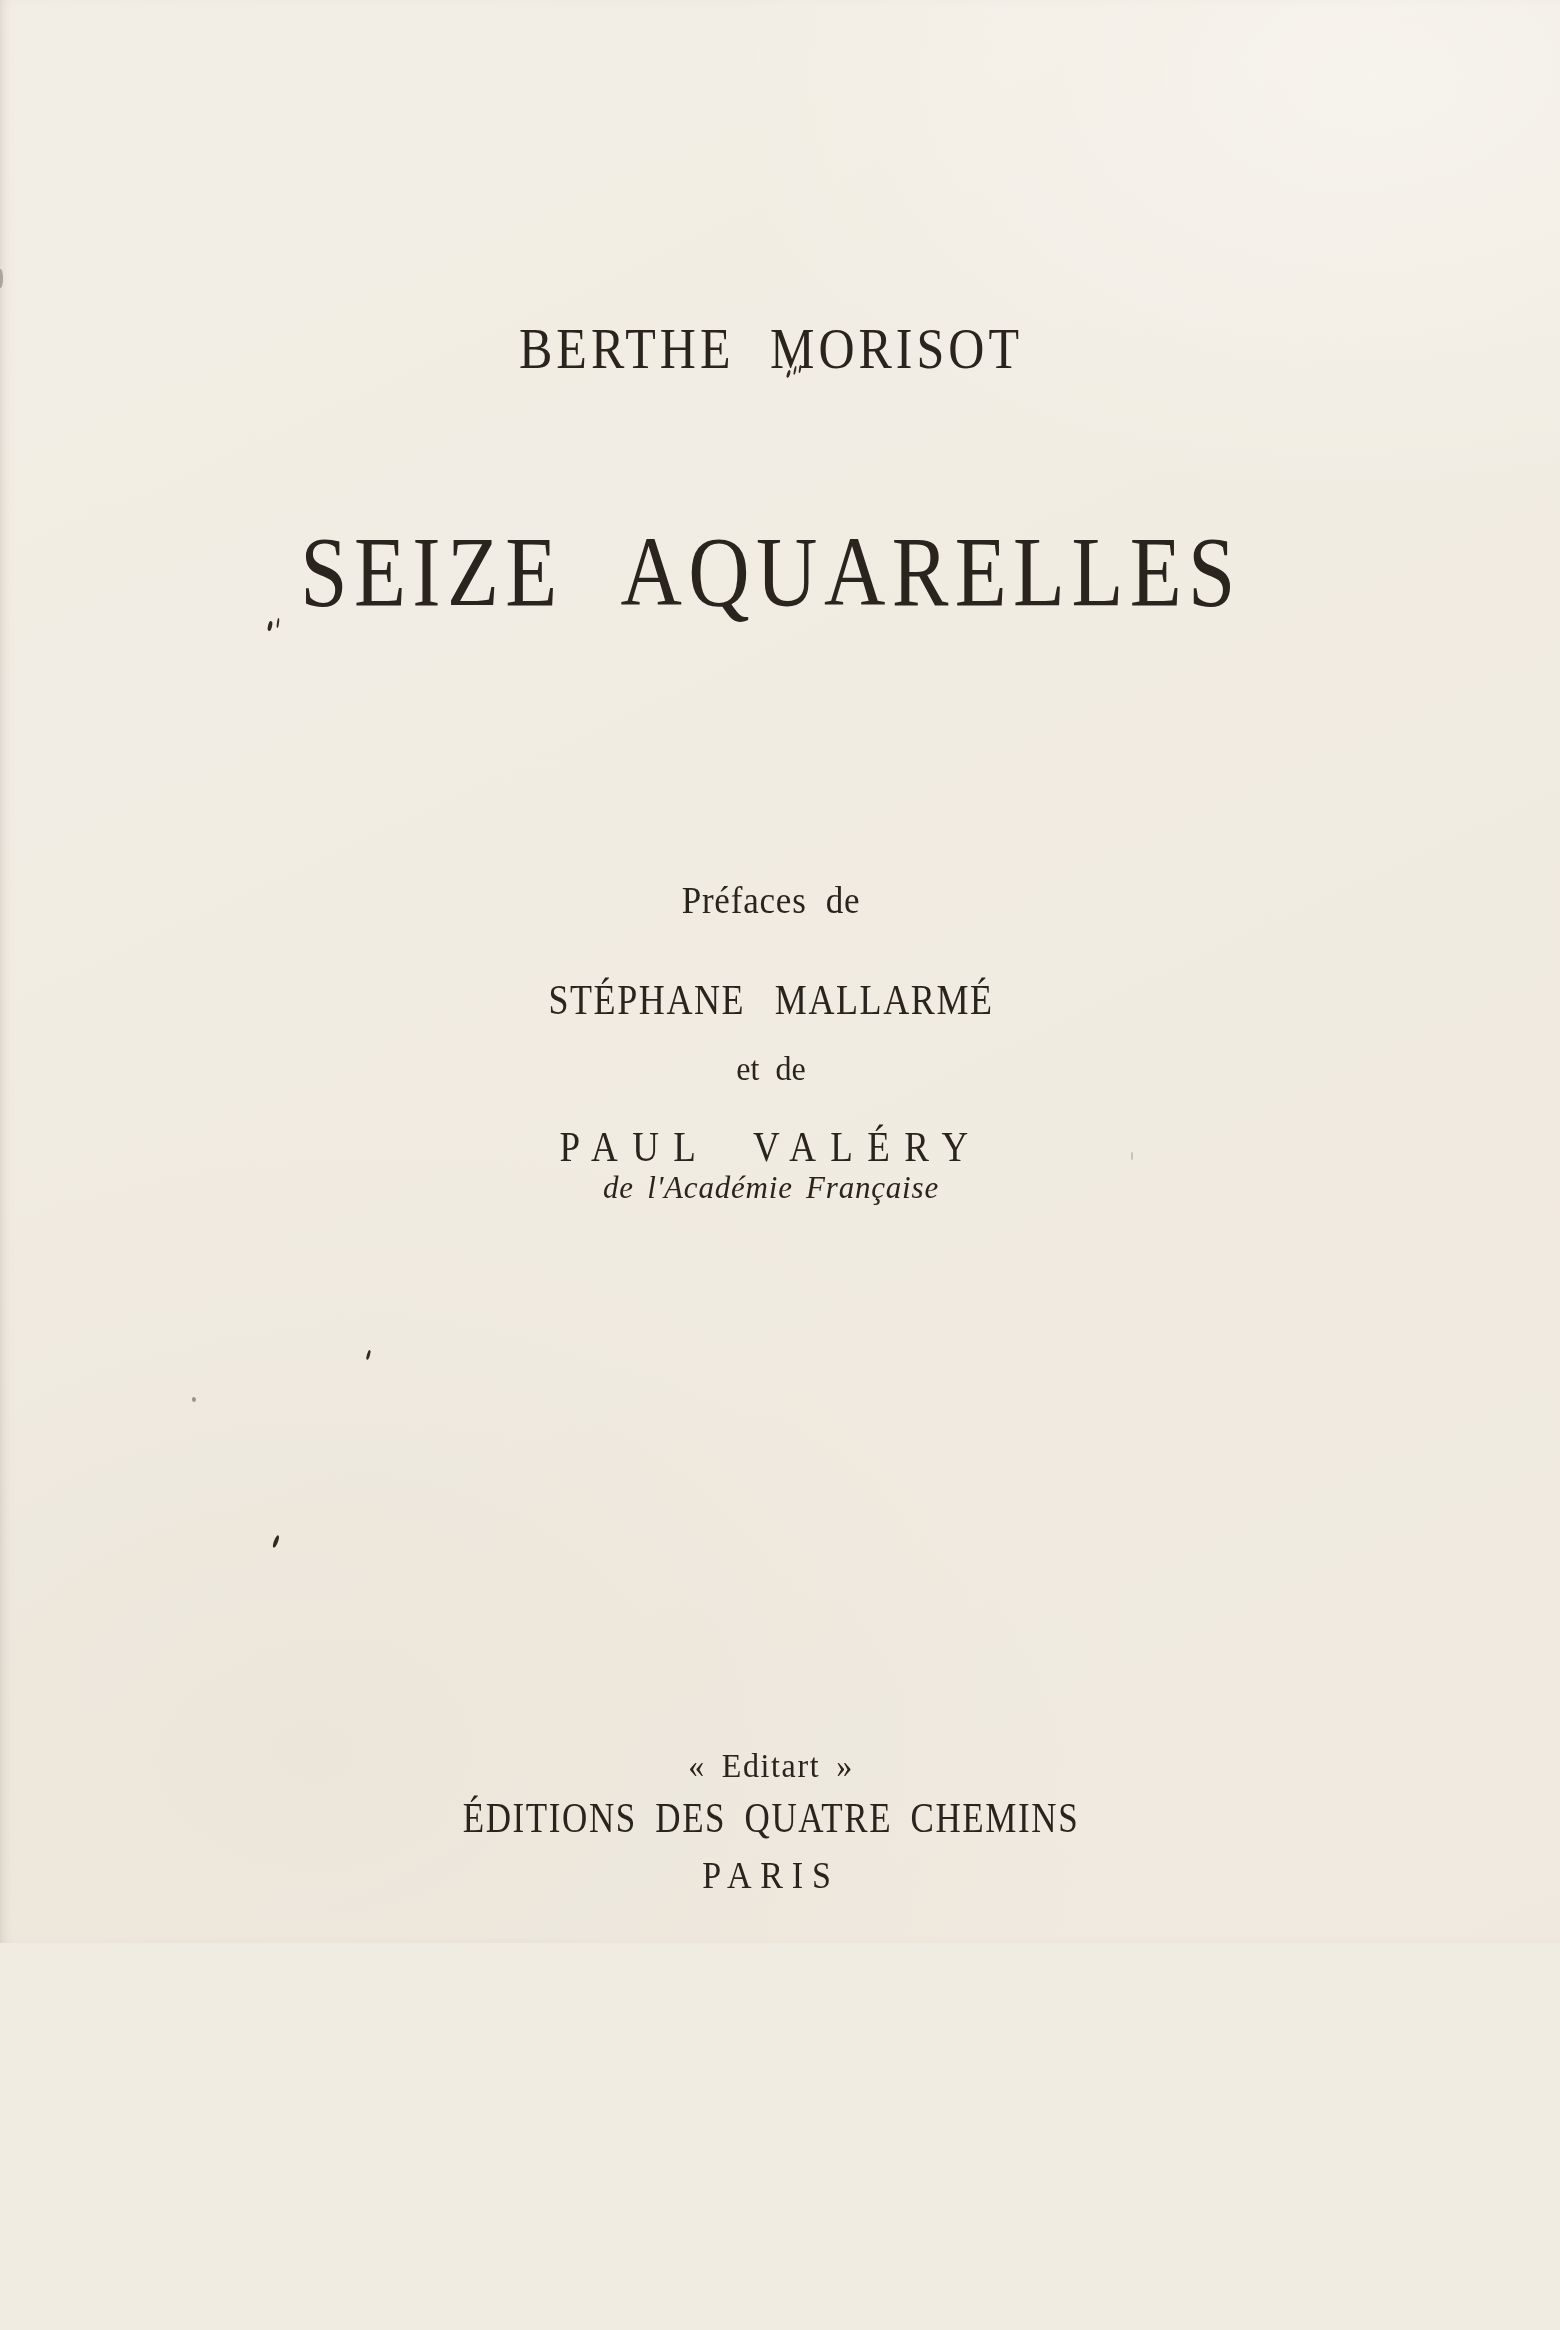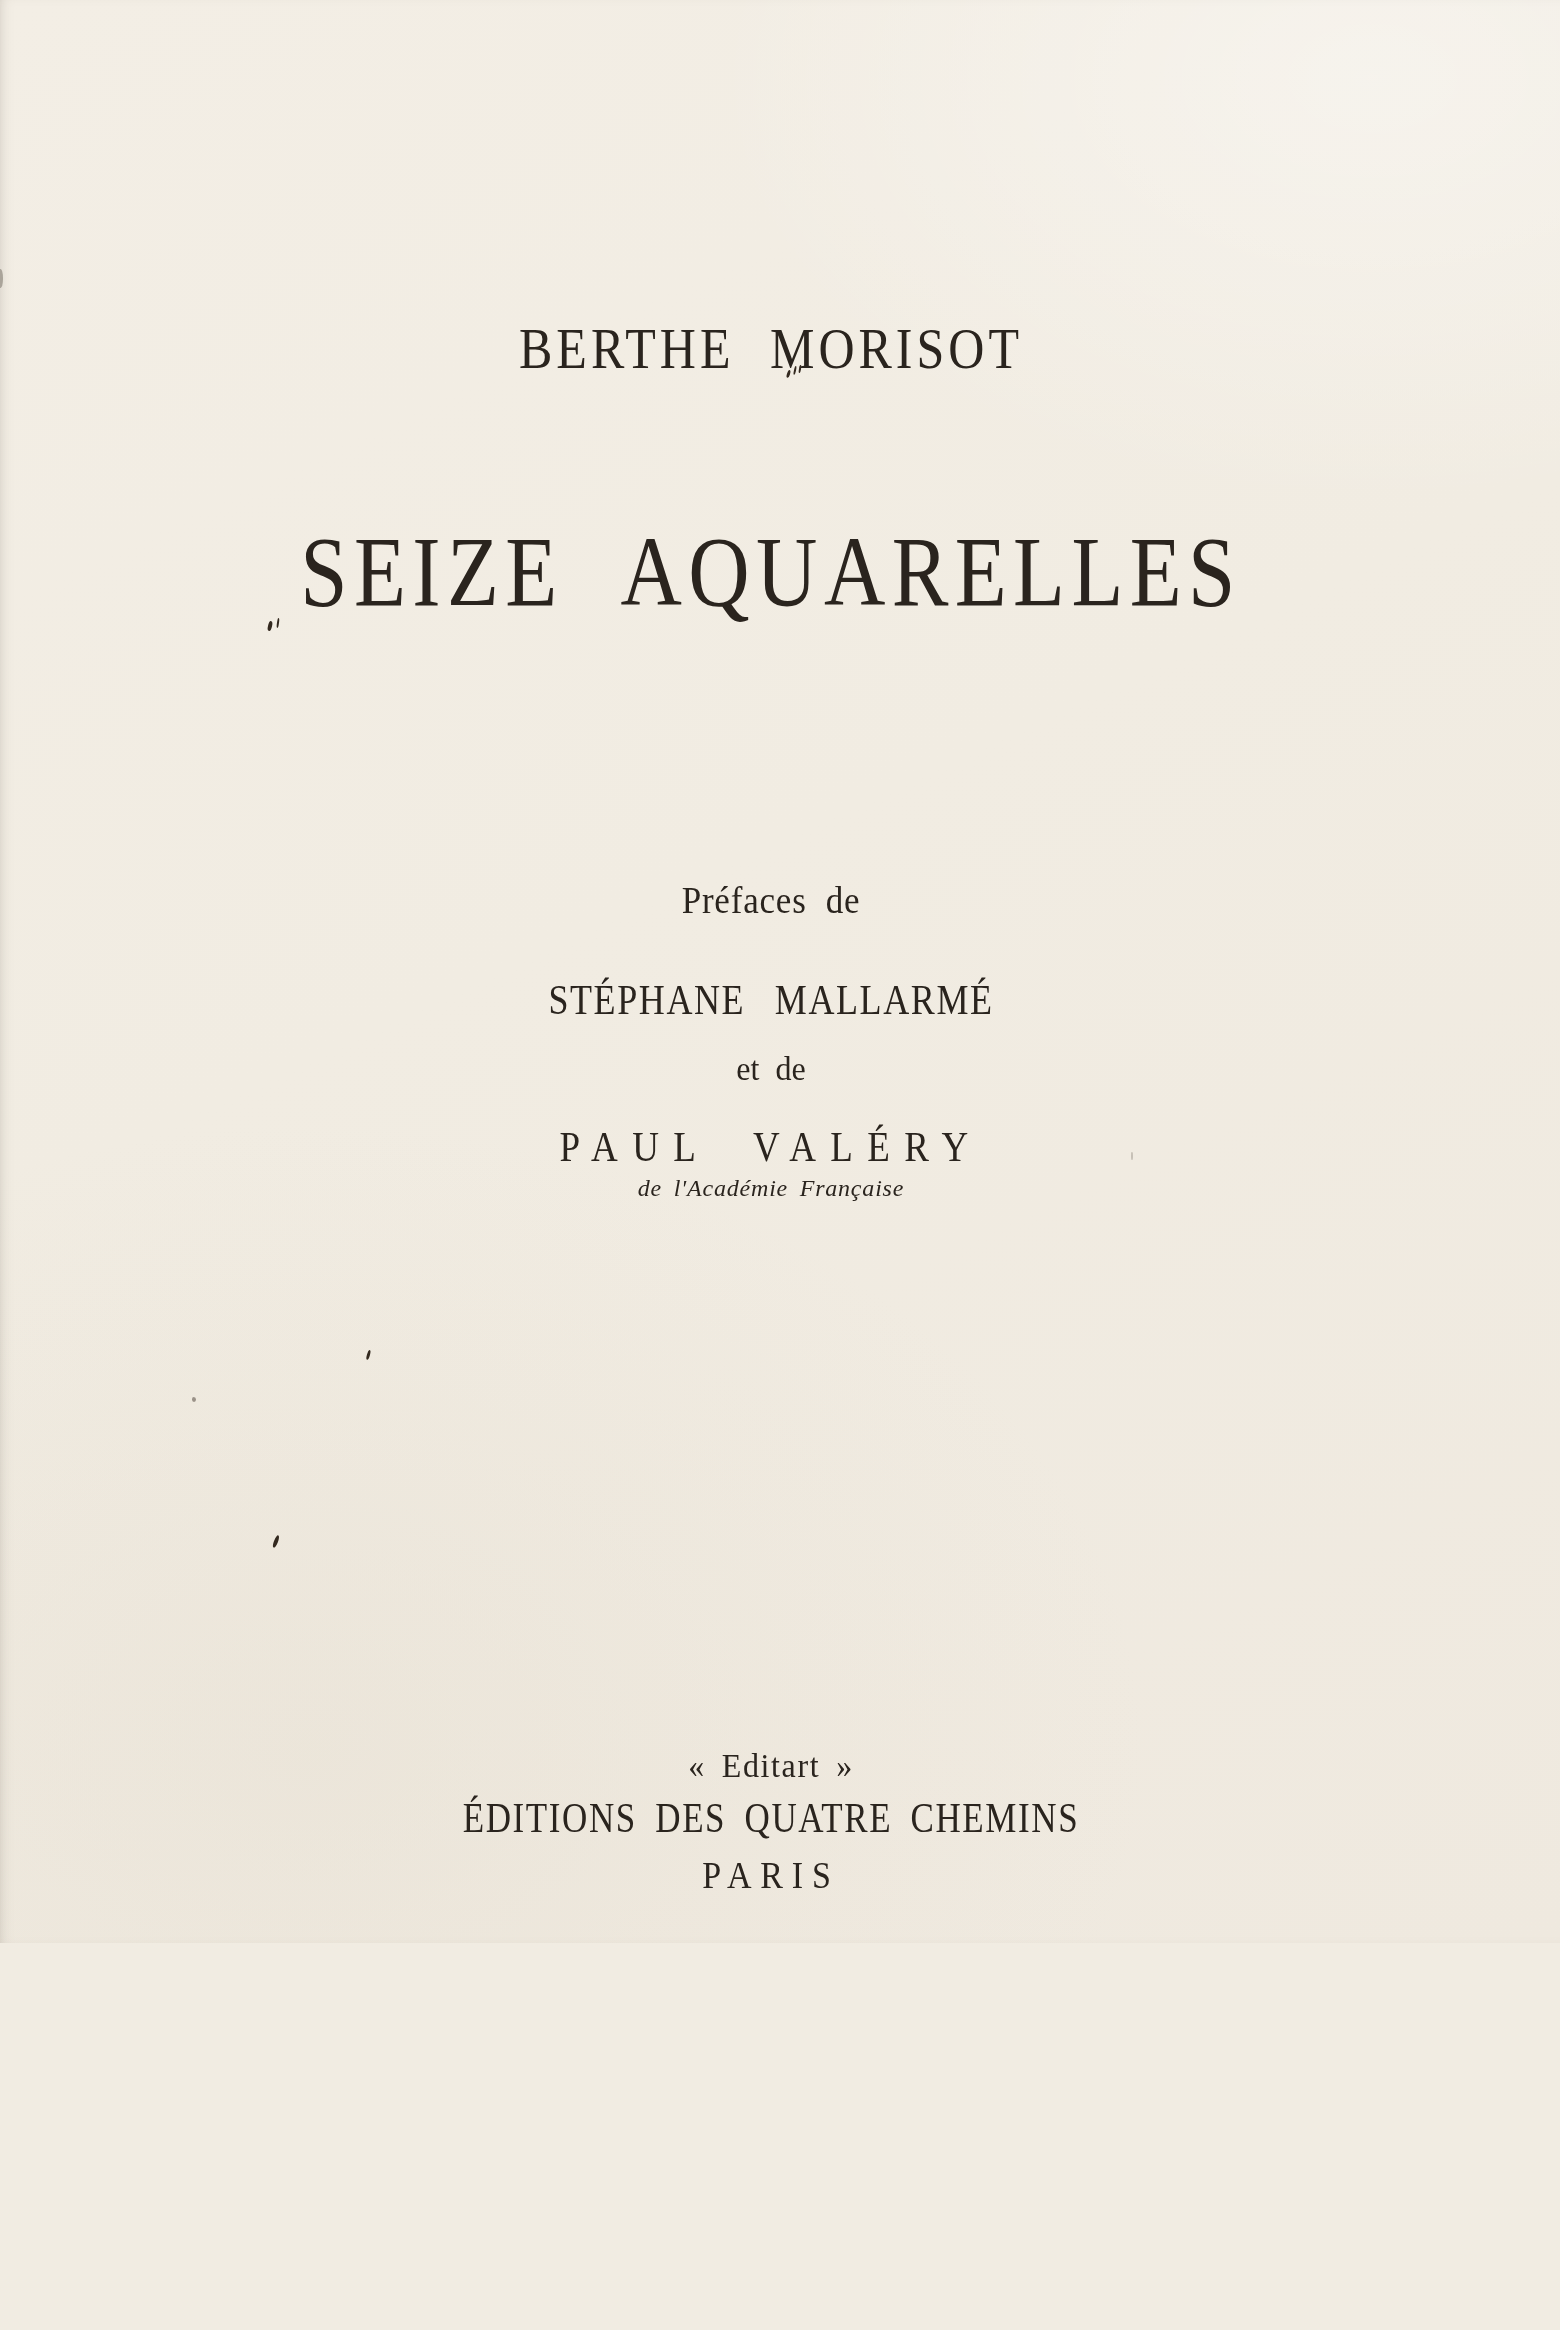--- a/index.html
+++ b/index.html
@@ -62,21 +62,21 @@
   }
   .preface-author-2 {
     top: 1147px;
     font-size: 37px;
     letter-spacing: 14.4px;
     word-spacing: 21px;
     transform: translate(-50%,-50%) scaleY(1.12);
   }
   .academie {
     top: 1188px;
-    font-size: 24px;
+    font-size: 31px;
     font-style: italic;
     letter-spacing: 0.8px;
     word-spacing: 4.8px;
     transform: translate(-50%,-50%);
   }
   .editart {
     top: 1766px;
     font-size: 32px;
     letter-spacing: 1.6px;
     word-spacing: 6.4px;

